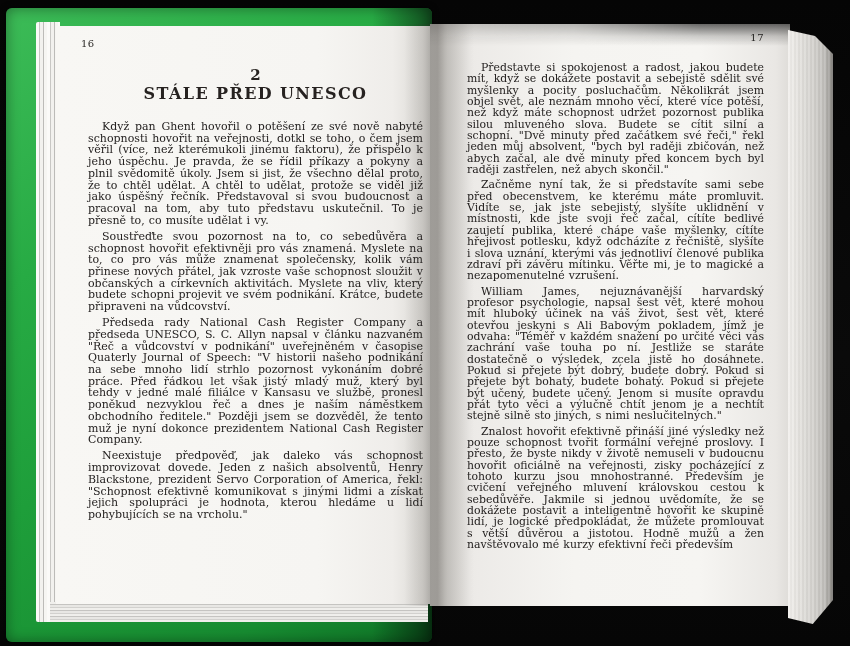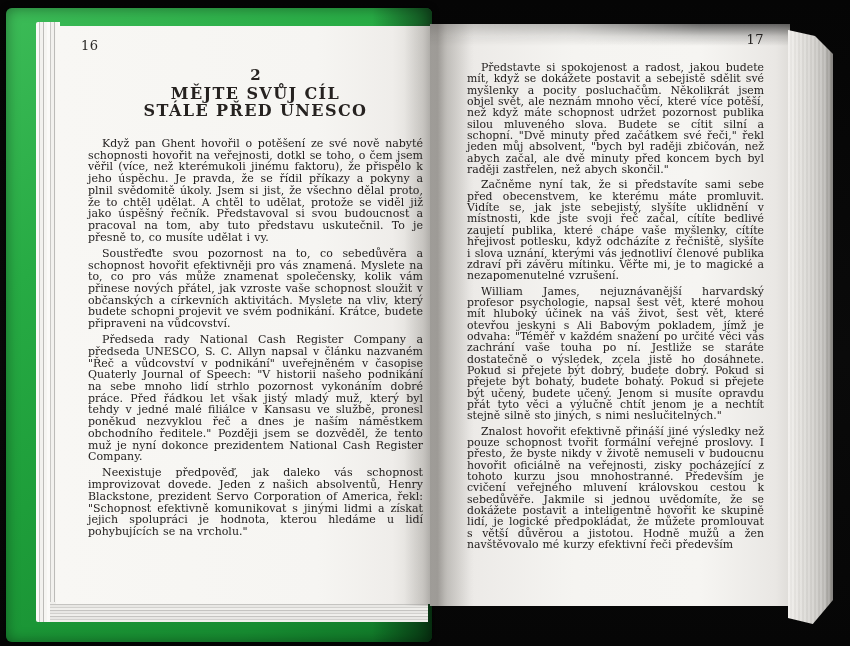--- a/index.html
+++ b/index.html
@@ -58,21 +58,21 @@
     background:repeating-linear-gradient(to right, rgba(255,255,255,.25) 0 2px, rgba(0,0,0,.05) 2px 4px);
     opacity:.5;
   }
   
   .gutter {
     position:absolute; left:404px; top:24px; width:70px; height:582px; pointer-events:none;
     background:linear-gradient(to right, rgba(55,50,45,0) 0%, rgba(55,50,45,.14) 30%,
       rgba(55,50,45,.30) 48%, rgba(55,50,45,.16) 62%, rgba(55,50,45,0) 100%);
   }
   
-  .pagenum { position:absolute; font-size:13px; color:#2a2826; letter-spacing:.5px; }
+  .pagenum { position:absolute; font-size:10px; color:#2a2826; letter-spacing:.5px; }
   .pn-left { left:25px; top:12px; }
   .pn-right { right:26px; top:8px; }
   .left-text { position:absolute; left:32px; top:36px; width:335px; color:#262220; }
   .right-text { position:absolute; left:37px; top:38px; width:297px; color:#262220; }
   .chapnum { text-align:center; font-weight:bold; font-size:15px; margin:4px 0 1px 0; }
   .title-line { text-align:center; font-weight:bold; font-size:16px; letter-spacing:1.4px; line-height:17px; }
   .paras-left { margin-top:19px; }
   .para {
     font-size:11px; line-height:11.7px; text-align:justify; text-indent:14px;
     margin:0 0 4.5px 0; word-spacing:.6px; color:#242120;
@@ -84,21 +84,20 @@
 
 <div class="stage">
   <div class="cover"></div>
   <div class="stack-left"></div>
   <div class="stack-bottom"></div>
 
   <div class="left-page">
     <div class="pagenum pn-left">16</div>
     <div class="left-text">
       <div class="chapnum">2</div>
-      <div class="title-line">MĚJTE SVŮJ CÍL</div>
       <div class="title-line">STÁLE PŘED UNESCO</div>
       <div class="paras-left">
         <p class="para">Když pan Ghent hovořil o potěšení ze své nově nabyté schopnosti hovořit na veřejnosti, dotkl se toho, o čem jsem věřil (více, než kterémukoli jinému faktoru), že přispělo k jeho úspěchu. Je pravda, že se řídil příkazy a pokyny a plnil svědomitě úkoly. Jsem si jist, že všechno dělal proto, že to chtěl udělat. A chtěl to udělat, protože se viděl již jako úspěšný řečník. Představoval si svou budoucnost a pracoval na tom, aby tuto představu uskutečnil. To je přesně to, co musíte udělat i vy.</p>
         <p class="para">Soustřeďte svou pozornost na to, co sebedůvěra a schopnost hovořit efektivněji pro vás znamená. Myslete na to, co pro vás může znamenat společensky, kolik vám přinese nových přátel, jak vzroste vaše schopnost sloužit v občanských a církevních aktivitách. Myslete na vliv, který budete schopni projevit ve svém podnikání. Krátce, budete připraveni na vůdcovství.</p>
         <p class="para">Předseda rady National Cash Register Company a předseda UNESCO, S. C. Allyn napsal v článku nazvaném "Řeč a vůdcovství v podnikání" uveřejněném v časopise Quaterly Journal of Speech: "V historii našeho podnikání na sebe mnoho lidí strhlo pozornost vykonáním dobré práce. Před řádkou let však jistý mladý muž, který byl tehdy v jedné malé filiálce v Kansasu ve službě, pronesl poněkud nezvyklou řeč a dnes je naším náměstkem obchodního ředitele." Později jsem se dozvěděl, že tento muž je nyní dokonce prezidentem National Cash Register Company.</p>
         <p class="para">Neexistuje předpověď, jak daleko vás schopnost improvizovat dovede. Jeden z našich absolventů, Henry Blackstone, prezident Servo Corporation of America, řekl: "Schopnost efektivně komunikovat s jinými lidmi a získat jejich spolupráci je hodnota, kterou hledáme u lidí pohybujících se na vrcholu."</p>
       </div>
     </div>
   </div>
 

